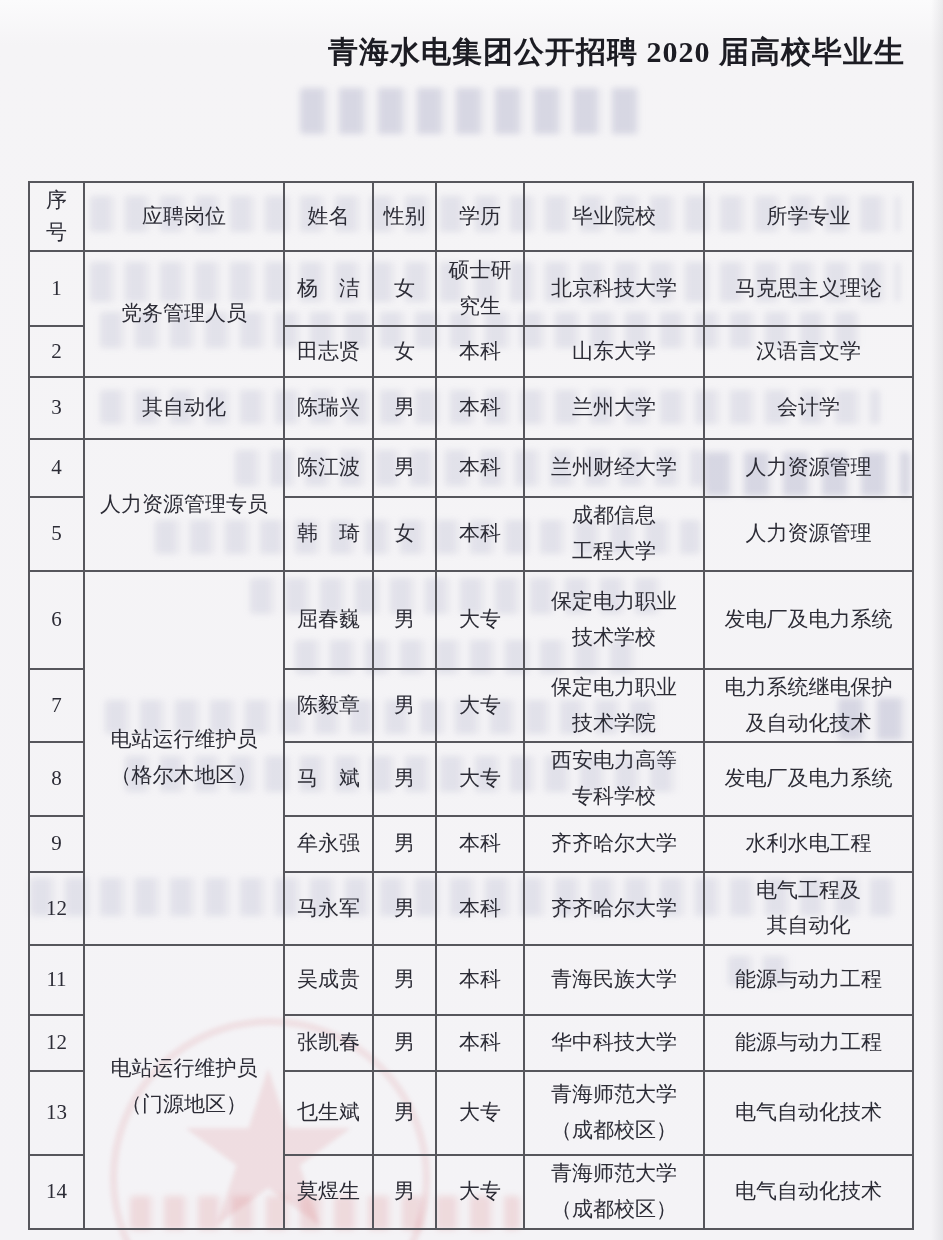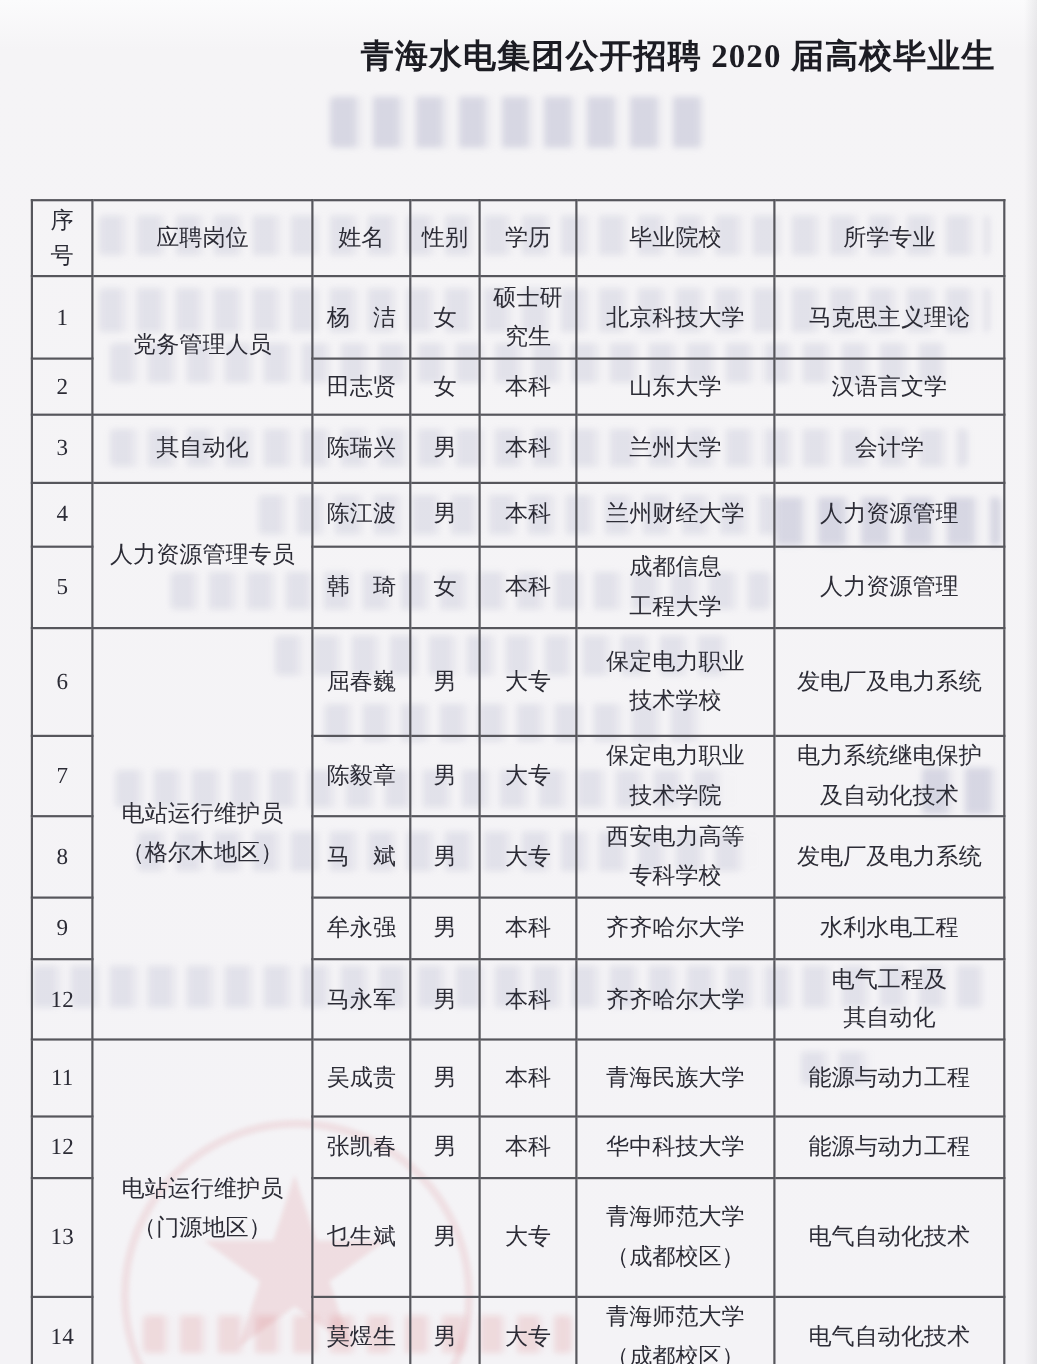--- a/index.html
+++ b/index.html
@@ -224,21 +224,21 @@
     <td>能源与动力工程</td>
   </tr>
   <tr style="height:56px">
     <td>12</td>
     <td>张凯春</td>
     <td>男</td>
     <td>本科</td>
     <td>华中科技大学</td>
     <td>能源与动力工程</td>
   </tr>
-  <tr style="height:108px">
+  <tr style="height:84px">
     <td>13</td>
     <td>乜生斌</td>
     <td>男</td>
     <td>大专</td>
     <td>青海师范大学
 （成都校区）</td>
     <td>电气自动化技术</td>
   </tr>
   <tr style="height:60px">
     <td>14</td>

